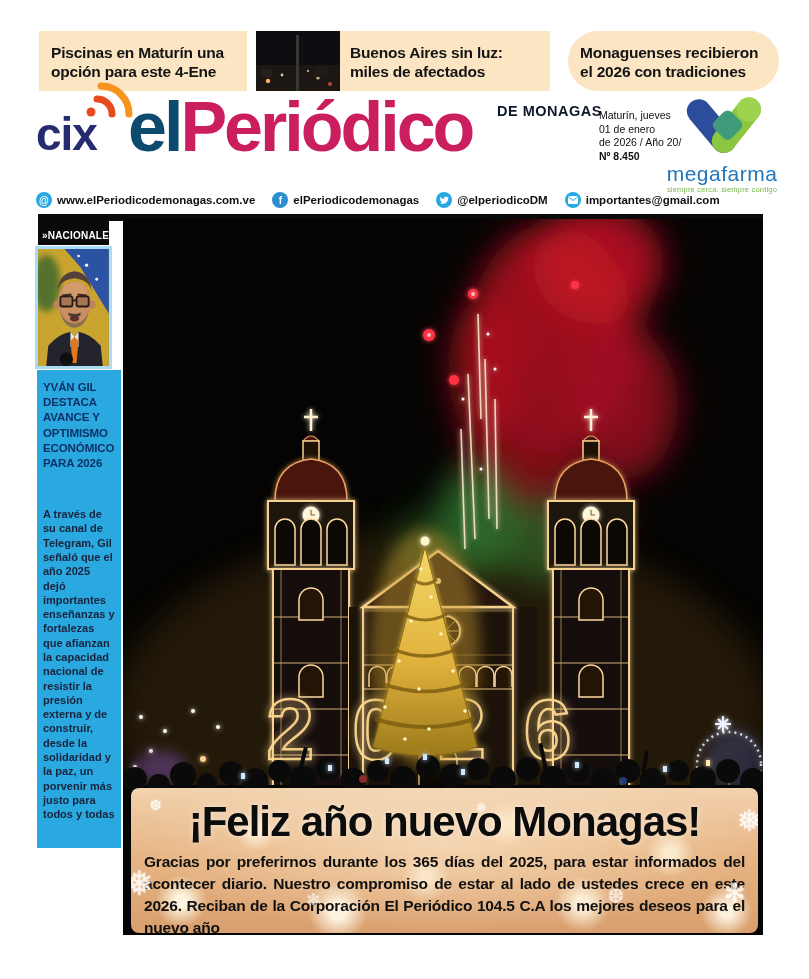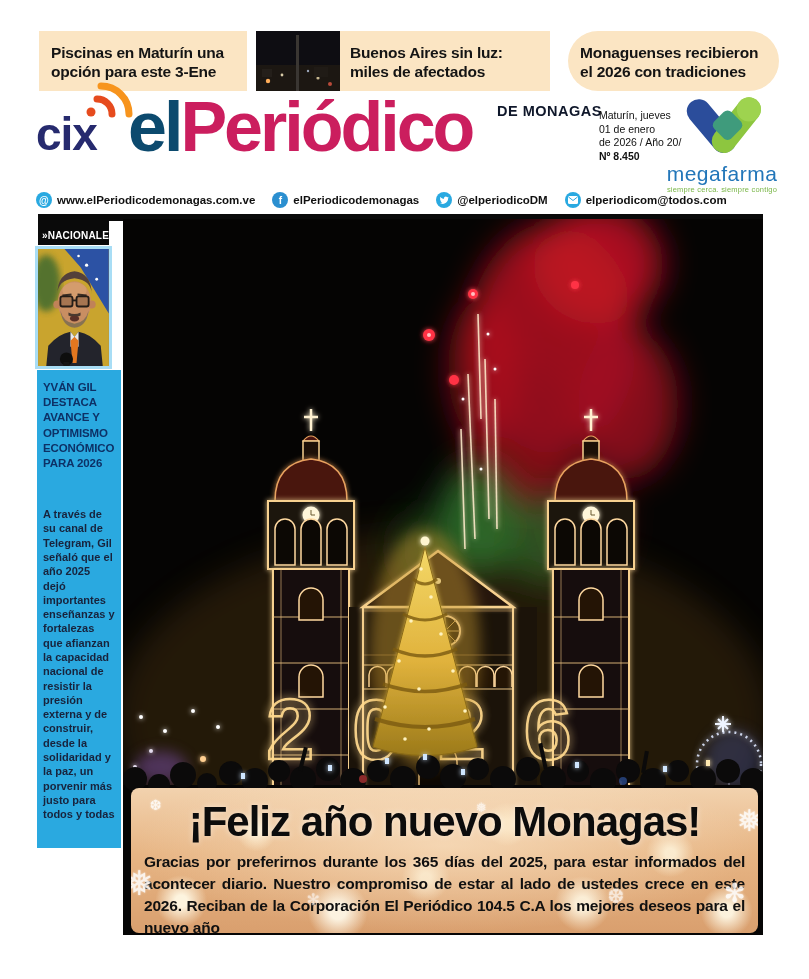--- a/index.html
+++ b/index.html
@@ -72,21 +72,21 @@
   .bn-body{margin:7px 13px 0;font-size:15.5px;font-weight:bold;color:#101010;text-align:justify;
            line-height:1.42;letter-spacing:-0.2px;}
   .flake{position:absolute;color:#ffffff;opacity:.85;text-shadow:0 0 2px #fff;pointer-events:none;}
 </style>
 </head>
 <body>
 
 <div class="page">
 
   <div class="teaser teaser-1">
-    <span>Piscinas en Maturín una opción para este 3-Ene</span>
+    <span>Piscinas en Maturín una opción para este 4-Ene</span>
   </div>
   <div class="teaser teaser-2">
     <div class="t-photo">
       <svg width="84" height="60" viewBox="0 0 84 60">
         <rect width="84" height="60" fill="#0e0d12"></rect>
         <rect y="34" width="84" height="26" fill="#1c1712"></rect>
         <rect x="40" y="4" width="3" height="56" fill="#3a3632"></rect>
         <circle cx="12" cy="50" r="2.2" fill="#ffae5a"></circle>
         <circle cx="26" cy="44" r="1.4" fill="#d8cba8"></circle>
         <circle cx="62" cy="47" r="1.6" fill="#c8b890"></circle>
@@ -148,21 +148,21 @@
       </span>
       <span>@elperiodicoDM</span>
     </div>
     <div class="item">
       <span class="sicon">
         <svg width="10" height="8" viewBox="0 0 10 8">
             <rect width="10" height="8" rx="1.5" fill="#fff"></rect>
             <path d="M0.5 1 L5 4.5 L9.5 1" stroke="#29a9e1" stroke-width="1" fill="none"></path>
           </svg>
       </span>
-      <span>elperiodicom@todos.com</span>
+      <span>importantes@gmail.com</span>
     </div>
   </div>
 
   <div class="rule"></div>
 
   <div class="section-tag">
     <span>»</span>
       <span>NACIONALES</span>
   </div>
 

